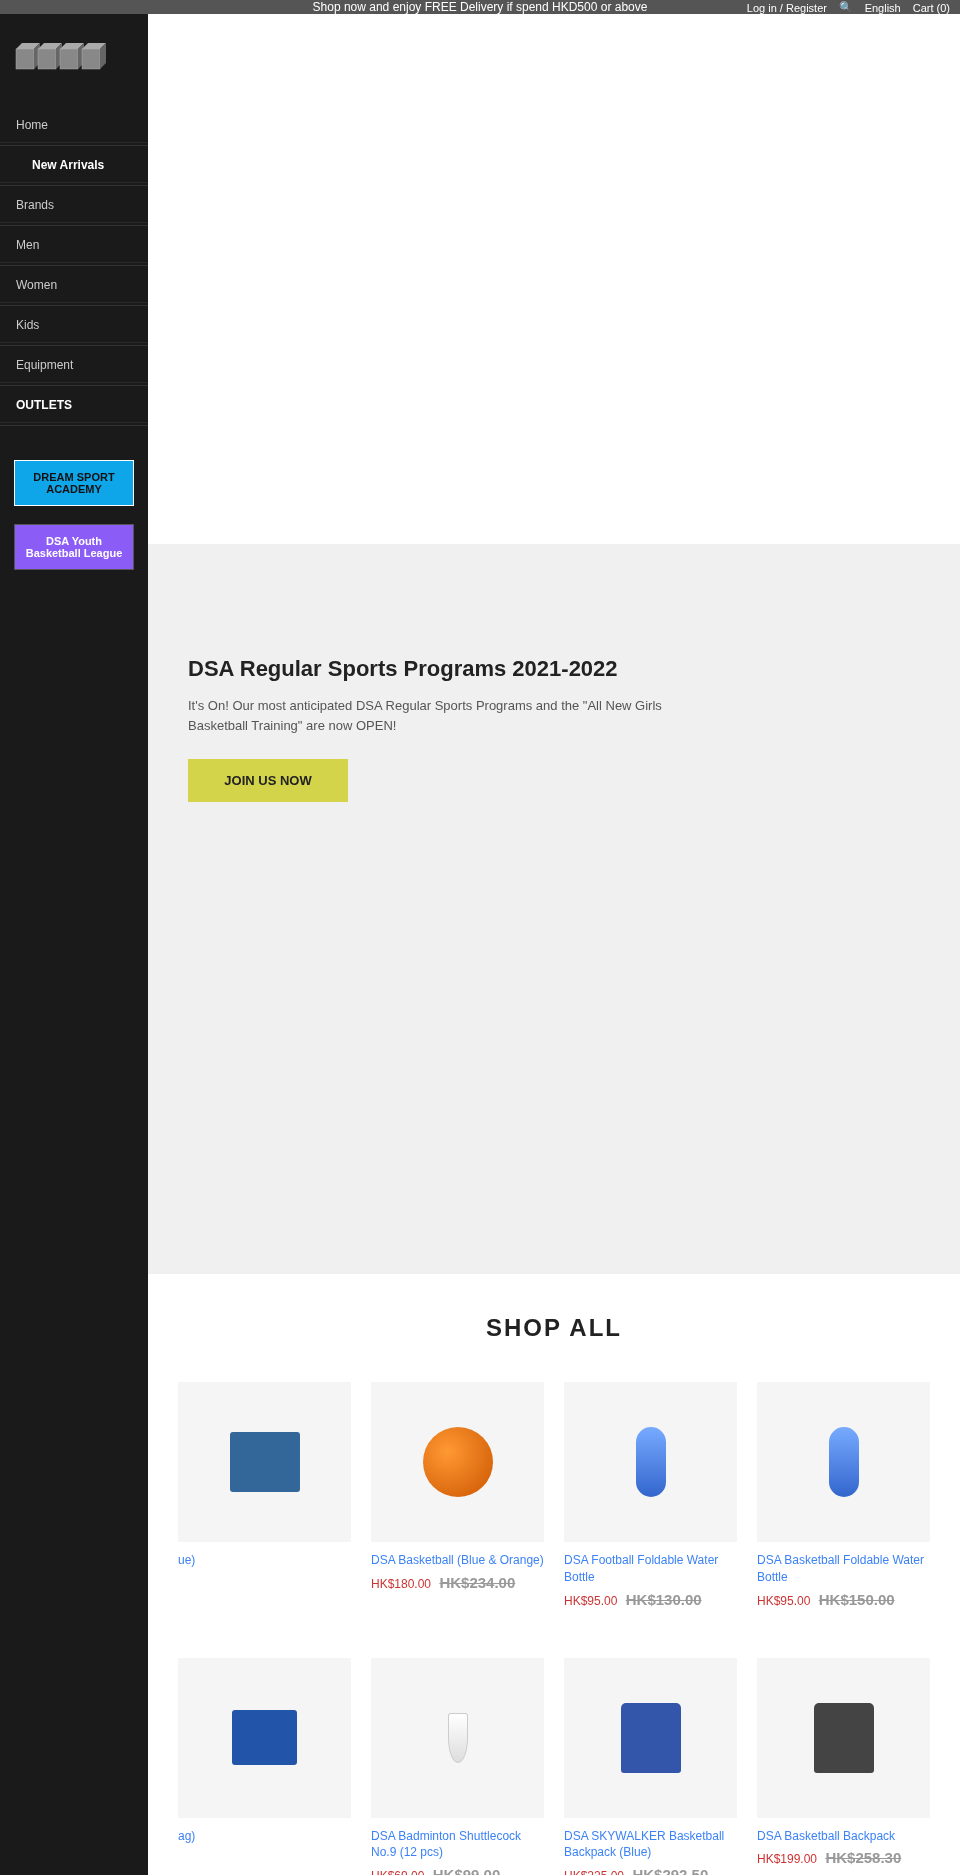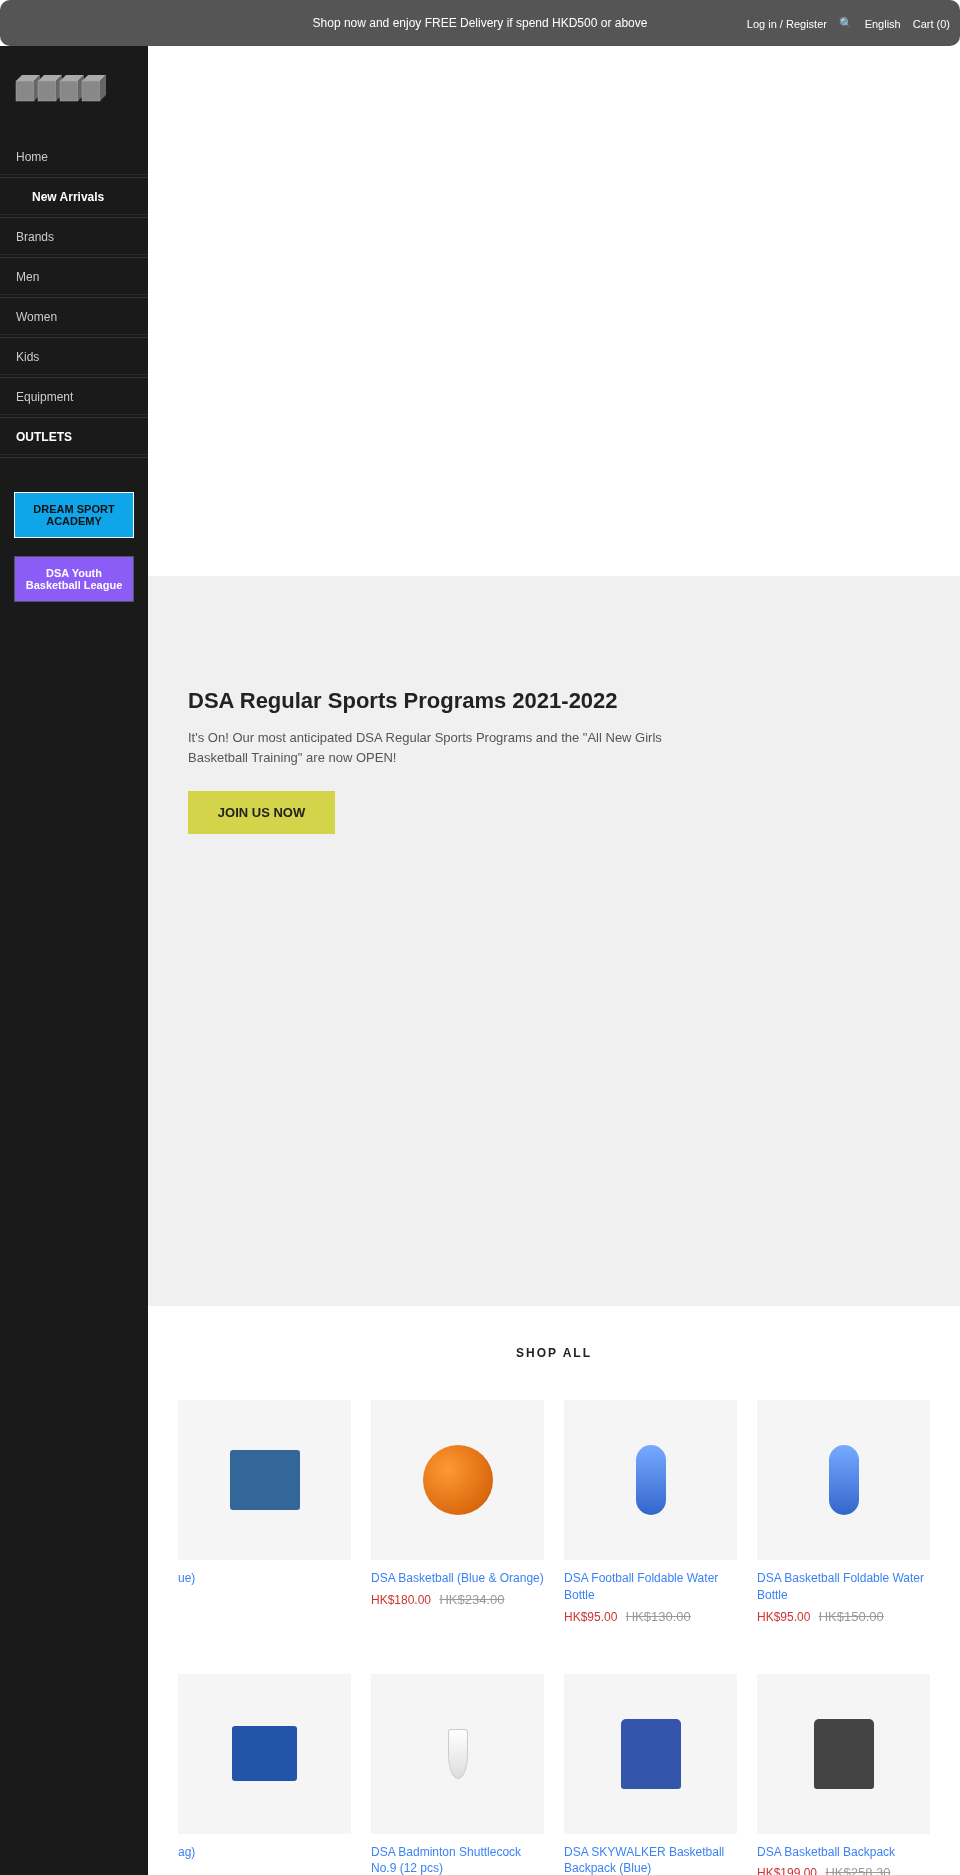--- a/index.html
+++ b/index.html
@@ -4,23 +4,22 @@
   <style>
     * { margin: 0; padding: 0; box-sizing: border-box; }
     body { font-family: Arial, sans-serif; background: #fff; width: 960px; min-height: 1875px; overflow-x: hidden; }
 
     
     .announcement-bar {
       background: #555;
       color: #fff;
       text-align: center;
       font-size: 12px;
-      padding: 16px 0;
+      padding: 0 0;
       position: relative;
-      border-radius: 10px;
     }
     .announcement-bar .right-links {
       position: absolute;
       right: 10px;
       top: 50%;
       transform: translateY(-50%);
       display: flex;
       align-items: center;
       gap: 12px;
       font-size: 11px;
@@ -114,31 +113,31 @@
     .join-btn {
       display: inline-block;
       background: #d4d44a;
       color: #222;
       font-weight: bold;
       font-size: 13px;
       padding: 14px 16px;
       cursor: pointer;
       border: none;
       text-align: center;
-      width: 147px;
+      width: 160px;
     }
 
     
     .shop-all-section {
       padding: 40px 20px 30px;
       background: #fff;
     }
     .shop-all-title {
       text-align: center;
-      font-size: 12px;
+      font-size: 24px;
       font-weight: bold;
       letter-spacing: 2px;
       color: #222;
       margin-bottom: 30px;
     }
 
     
     .product-grid {
       display: flex;
       flex-wrap: wrap;
@@ -188,21 +187,22 @@
       font-size: 12px;
     }
     .price-sale {
       color: #cc3333;
       font-weight: normal;
       margin-right: 5px;
     }
     .price-original {
       color: #999;
       text-decoration: line-through;
-      font-size: 13px;
+      font-size: 15px;
+      font-weight: bold;
     }
   </style>
 </head>
 <body>
 
 <div class="announcement-bar">
   <span>Shop now and enjoy FREE Delivery if spend HKD500 or above</span>
   <div class="right-links">
     <a>Log in / Register</a>
     <span style="cursor:pointer;">🔍</span>

